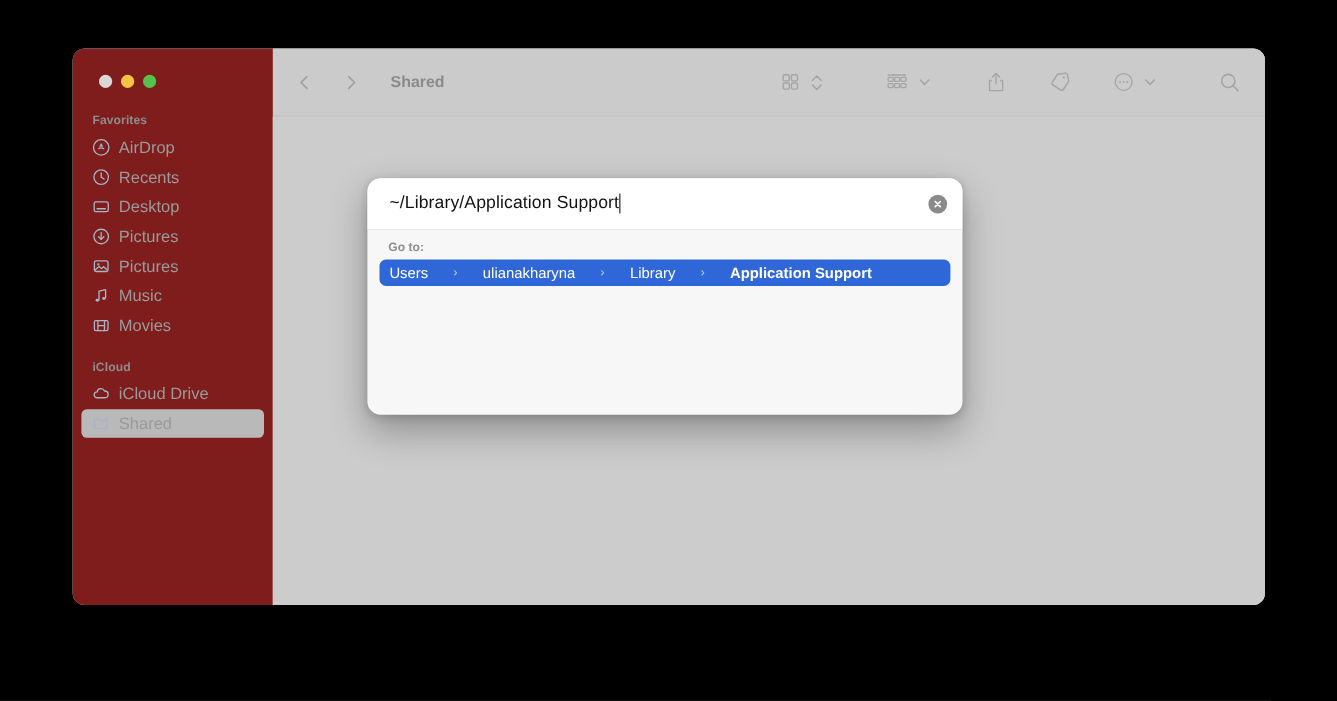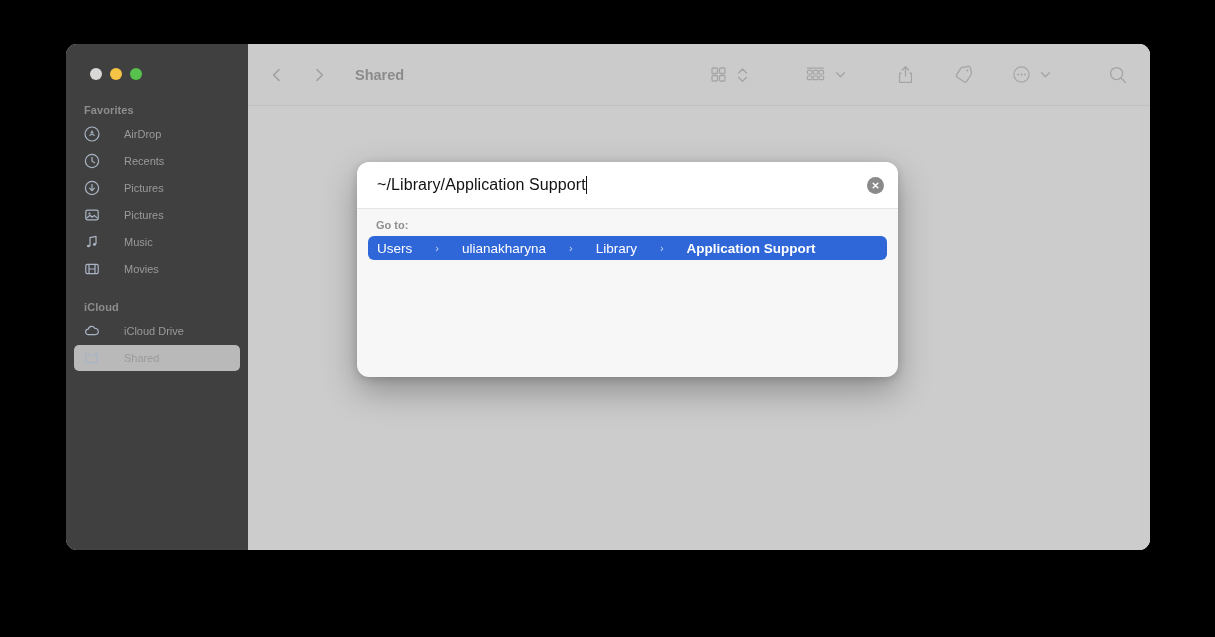--- a/index.html
+++ b/index.html
@@ -17,21 +17,21 @@
     width: 1084px; height: 506px;
     border-radius: 11px;
     overflow: hidden;
     display: flex;
     background: #cfcfcf;
   }
 
   
   .sidebar {
     width: 182px;
-    background: #404040;
+    background: #7f1d1d;
     padding-top: 0;
     flex: 0 0 182px;
     position: relative;
   }
   .traffic-lights {
     display: flex;
     gap: 8px;
     padding: 24px 0 0 24px;
     height: 52px;
   }
@@ -58,24 +58,23 @@
   }
   .sb-item.selected { background: #b9b9b9; }
   .sb-icon {
     width: 17px; height: 17px;
     flex: 0 0 17px;
     display: flex; align-items: center; justify-content: center;
     color: #a9b4c4;
   }
   .sb-icon svg { display: block; }
   .sb-label {
-    font-size: 11px;
+    font-size: 15px;
     color: #9a9a9a;
     white-space: nowrap;
-    margin-left: 16px;
   }
 
   
   .right-pane {
     flex: 1;
     display: flex;
     flex-direction: column;
     background: #cccccc;
   }
   .toolbar {
@@ -116,21 +115,21 @@
   
   .content {
     flex: 1;
     background: #cccccc;
     position: relative;
   }
 
   
   .goto-dialog {
     position: absolute;
-    left: 357px; top: 162px;
+    left: 334px; top: 162px;
     width: 541px; height: 215px;
     background: #f7f7f7;
     border-radius: 12px;
     box-shadow: 0 14px 34px rgba(0,0,0,0.30), 0 2px 8px rgba(0,0,0,0.16);
     overflow: hidden;
     display: flex;
     flex-direction: column;
   }
   .goto-input-wrap {
     height: 47px;
@@ -225,20 +224,29 @@
       <span class="sb-icon">
         <svg width="16" height="16" viewBox="0 0 16 16" fill="none" stroke="currentColor" stroke-width="1.2">
           <circle cx="8" cy="8" r="6.6"></circle>
             <path d="M8 4.3V8l2.6 1.7" stroke-linecap="round"></path>
         </svg>
       </span>
       <span class="sb-label">Recents</span>
     </div>
 
 
+    <div class="sb-item">
+      <span class="sb-icon">
+        <svg width="16" height="16" viewBox="0 0 16 16" fill="none" stroke="currentColor" stroke-width="1.2">
+          <rect x="1.6" y="3.6" width="12.8" height="8.8" rx="1.6"></rect>
+            <path d="M3.8 9.8h8.4"></path>
+        </svg>
+      </span>
+      <span class="sb-label">Desktop</span>
+    </div>
 
 
     <div class="sb-item">
       <span class="sb-icon">
         <svg width="16" height="16" viewBox="0 0 16 16" fill="none" stroke="currentColor" stroke-width="1.2" stroke-linecap="round" stroke-linejoin="round">
           <circle cx="8" cy="8" r="6.6"></circle>
             <path d="M8 4.6v6"></path>
             <path d="M5.6 8.2 8 10.6l2.4-2.4"></path>
         </svg>
       </span>

